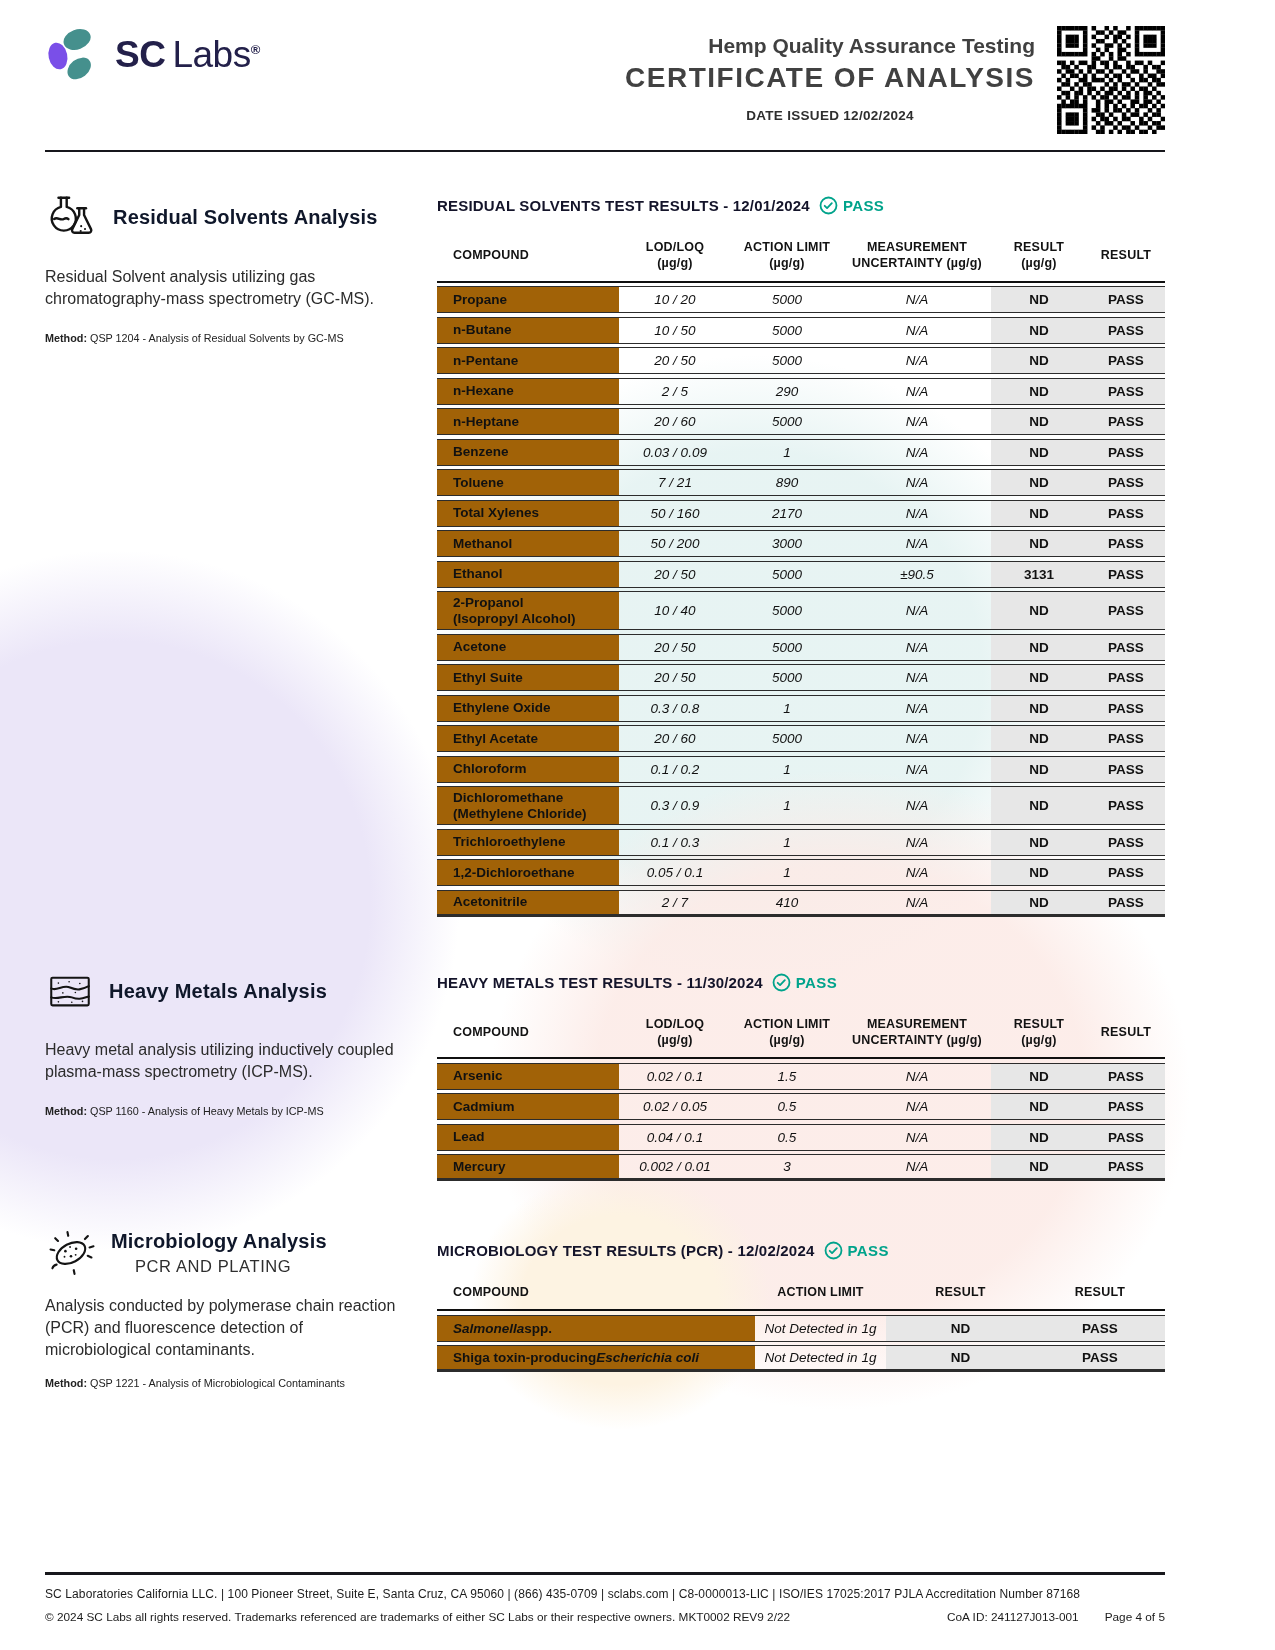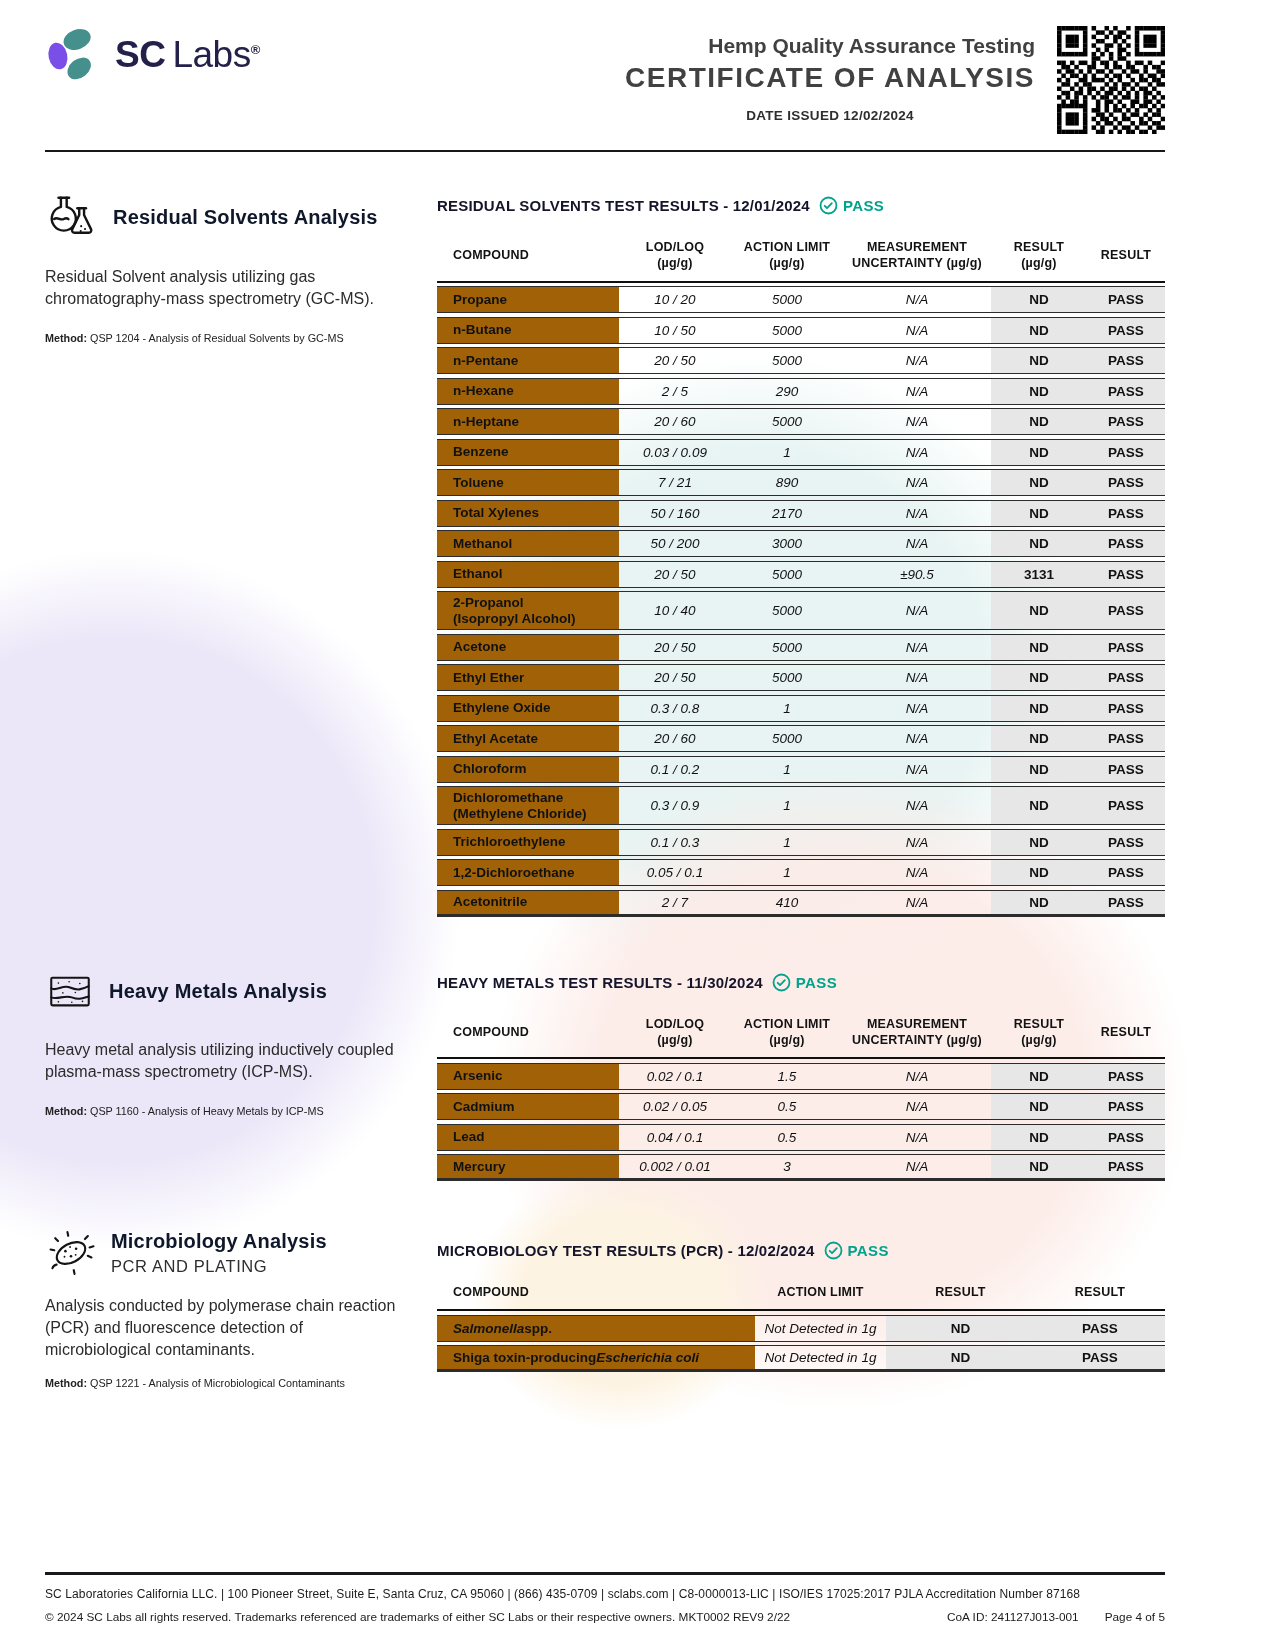--- a/index.html
+++ b/index.html
@@ -36,21 +36,21 @@
   .qr { width:108px; height:108px; flex:0 0 auto; }
 
   .rule { border:none; border-top:2.5px solid #17171c; margin-top:16px; }
 
   
   .analysis-row { display:flex; margin-top:38px; }
   .section-info { width:392px; flex:0 0 392px; padding-right:30px; }
   .section-head { display:flex; align-items:center; gap:14px; }
   .section-icon { flex:0 0 auto; display:inline-flex; }
   .section-title { font-size:20px; font-weight:800; color:#0f172a; letter-spacing:.2px; }
-  .section-sub { font-size:16.5px; color:#2e2e2e; letter-spacing:.6px; margin-top:4px; }
+  .section-sub { font-size:16.5px; color:#2e2e2e; letter-spacing:.6px; margin-top:4px;margin-left:24px; }
   .section-desc { font-size:16px; color:#2b2b2b; line-height:1.38; margin-top:22px; white-space:pre-line; }
   .method-line { font-size:10.8px; color:#222; margin-top:22px; }
   .method-line b { font-weight:800; }
 
   .section-results { flex:1 1 auto; }
   .results-head { display:flex; align-items:center; gap:9px; padding-top:6px; }
   .results-title { font-size:15px; font-weight:800; color:#14142a; letter-spacing:.2px; }
   .pass-badge { display:inline-flex; align-items:center; gap:5px; }
   .pass-badge .pass-label { color:#00a38b; font-size:15px; font-weight:800; letter-spacing:.4px; }
 
@@ -596,21 +596,21 @@
   </div>
               <div class="t-row cols6">
     <div class="cell c-name">Acetone</div>
     <div class="cell c-num">20 / 50</div>
     <div class="cell c-num">5000</div>
     <div class="cell c-num">N/A</div>
     <div class="cell c-result">ND</div>
     <div class="cell c-status">PASS</div>
   </div>
               <div class="t-row cols6">
-    <div class="cell c-name">Ethyl Ether</div>
+    <div class="cell c-name">Ethyl Suite</div>
     <div class="cell c-num">20 / 50</div>
     <div class="cell c-num">5000</div>
     <div class="cell c-num">N/A</div>
     <div class="cell c-result">ND</div>
     <div class="cell c-status">PASS</div>
   </div>
               <div class="t-row cols6">
     <div class="cell c-name">Ethylene Oxide</div>
     <div class="cell c-num">0.3 / 0.8</div>
     <div class="cell c-num">1</div>

